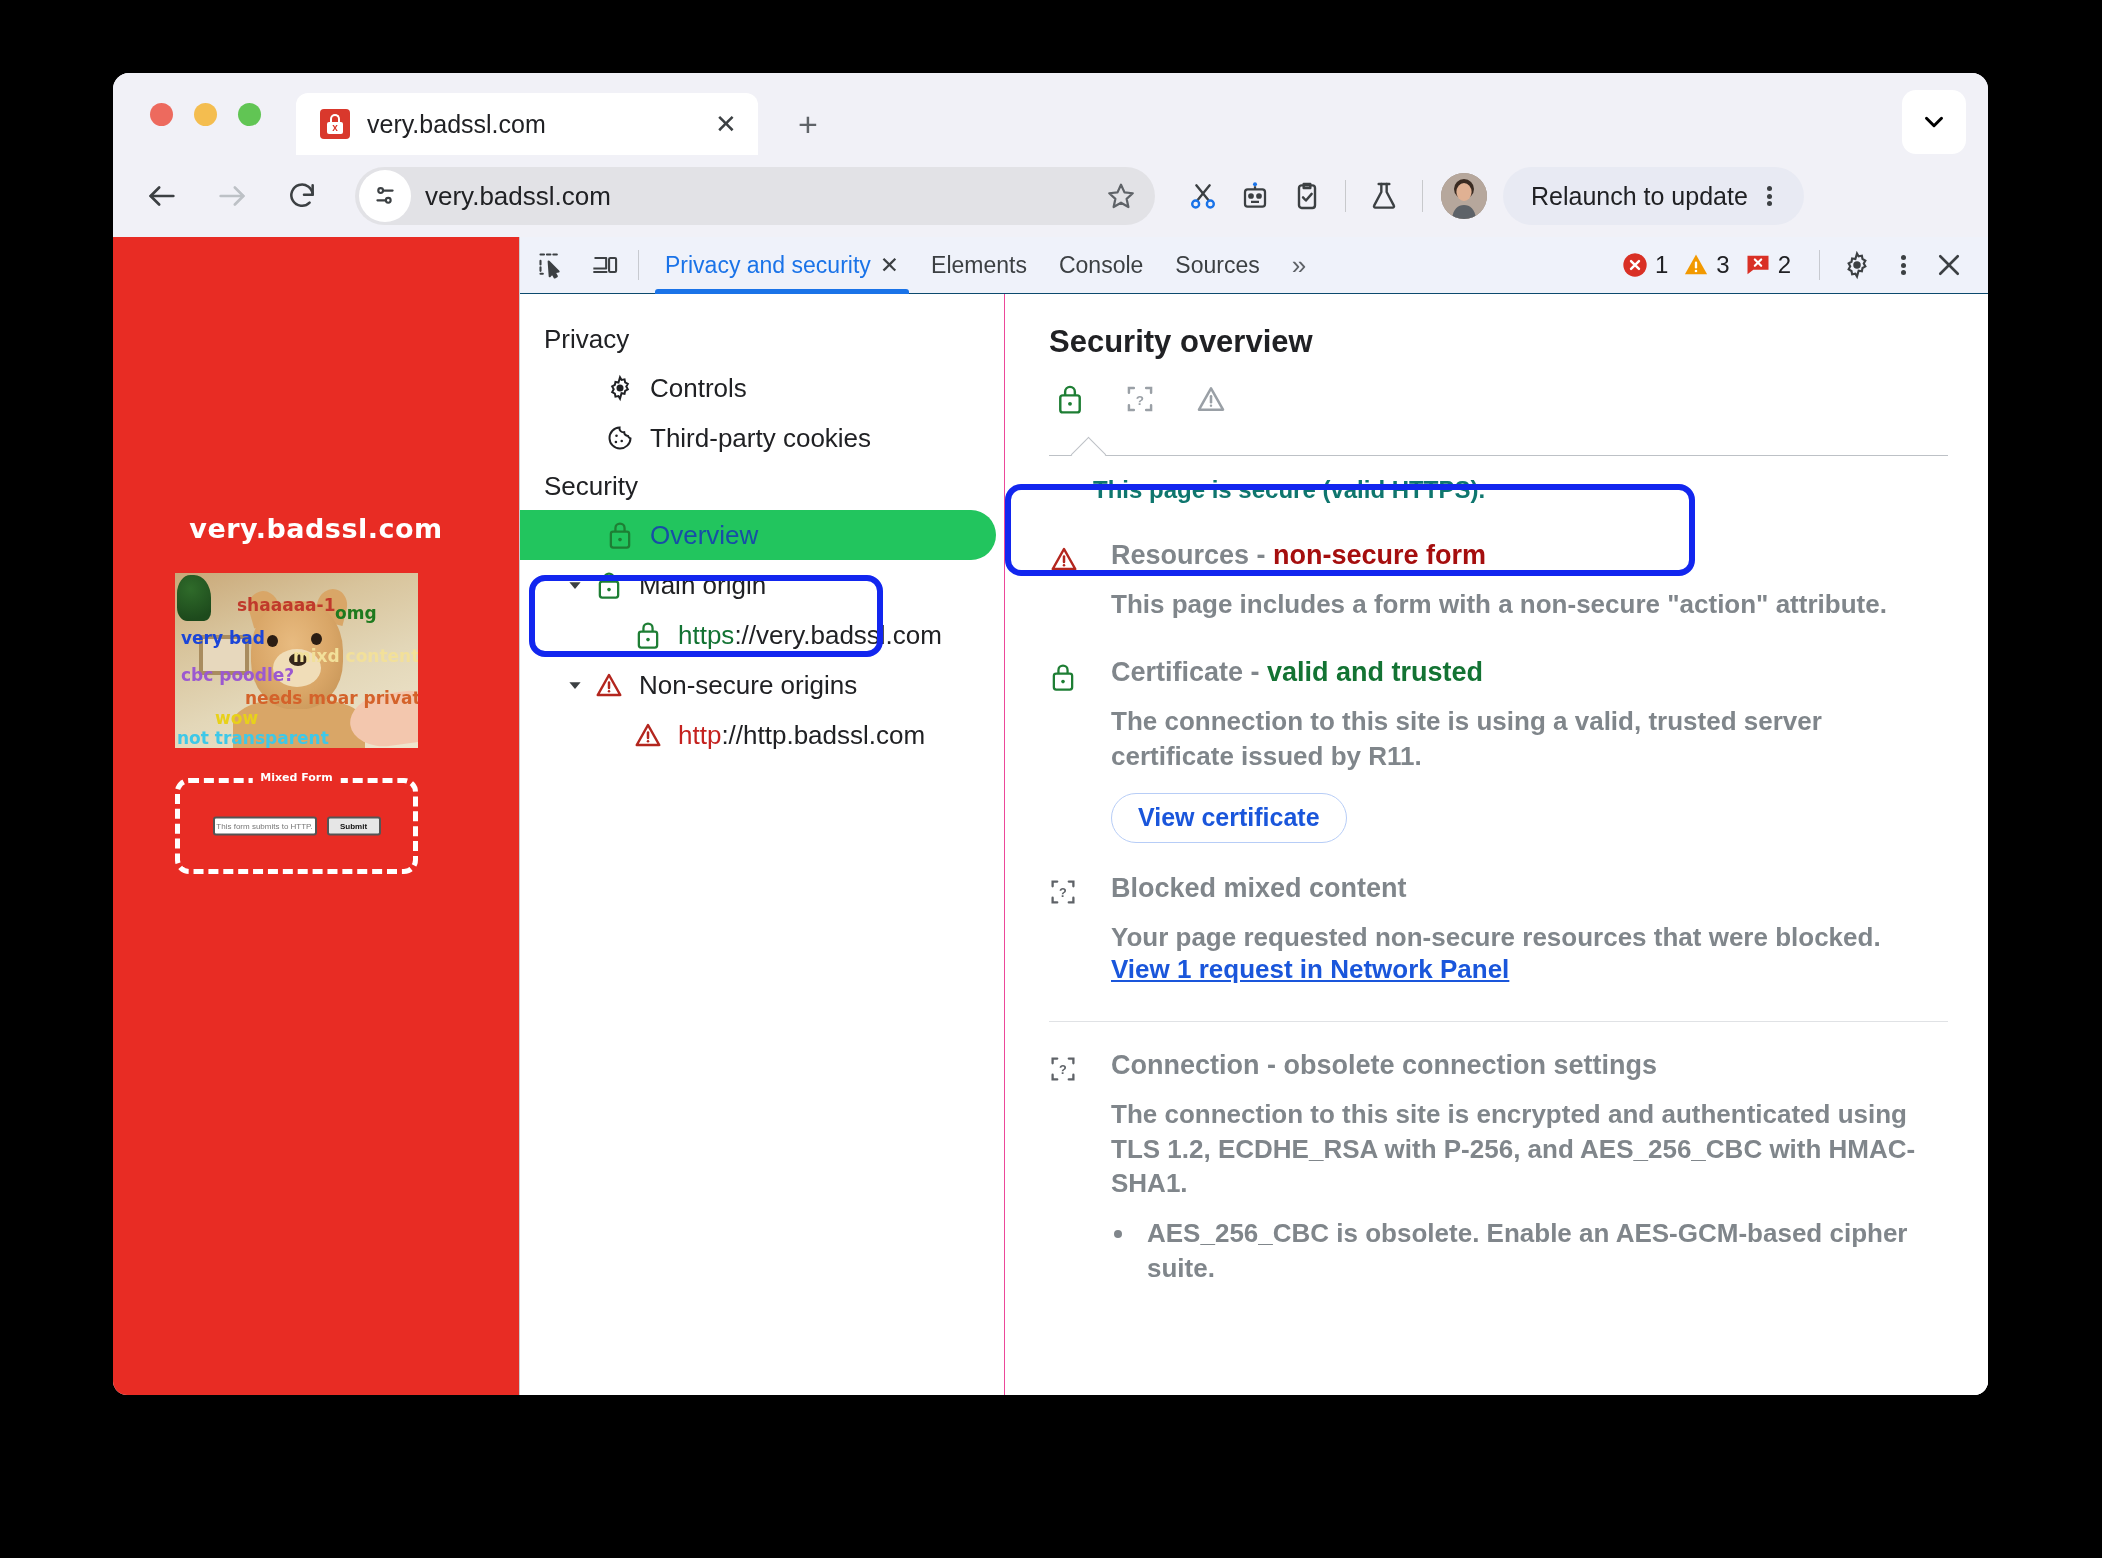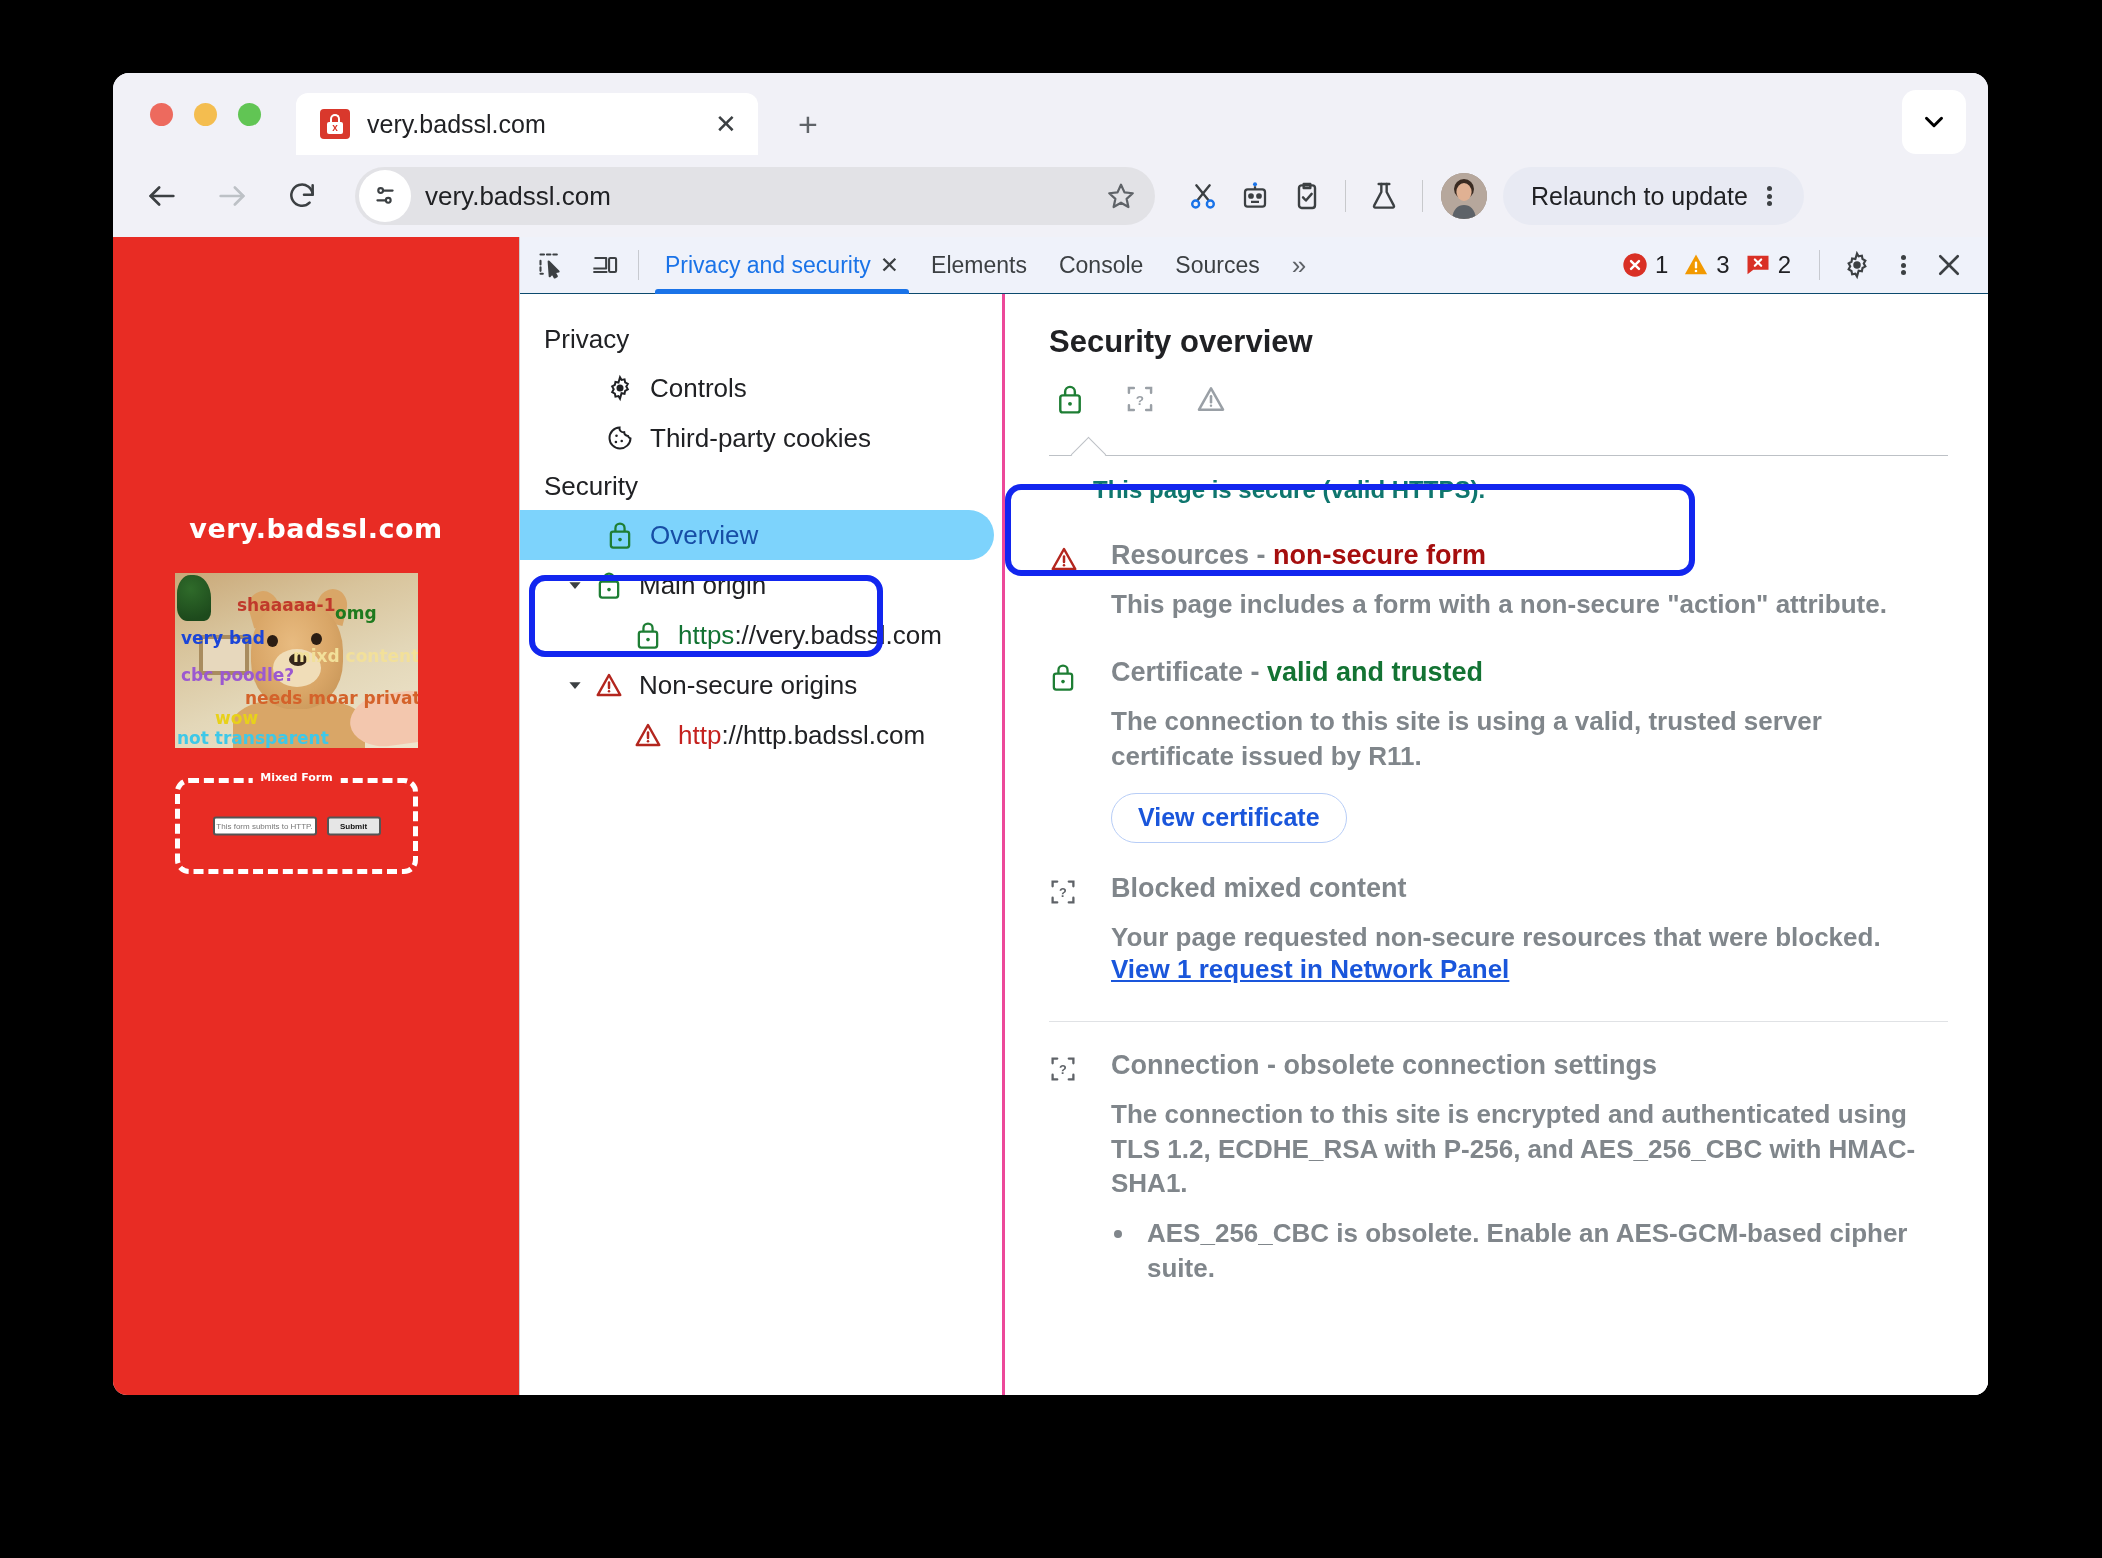--- a/index.html
+++ b/index.html
@@ -355,21 +355,21 @@
 
   #devtools-body {
     flex: 1 1 auto;
     display: flex;
     overflow: hidden;
   }
 
   
   #dt-sidebar {
     width: 485px;
-    border-right: 3px solid #ec4899;
+    border-right: 1px solid #ec4899;
     padding: 22px 0 0 0;
     position: relative;
     flex: 0 0 auto;
     background: #fff;
   }
   .dt-section-title {
     font-size: 26px; color: #202124;
     padding: 8px 0 8px 24px;
   }
   .dt-tree-item {
@@ -381,21 +381,21 @@
   .dt-tree-item .twisty {
     width: 28px; display: flex; align-items: center; justify-content: center;
     flex: 0 0 auto;
   }
   .dt-tree-item .tree-icon {
     width: 40px; display: flex; align-items: center; justify-content: center;
     flex: 0 0 auto;
   }
   .dt-tree-item .tree-label { margin-left: 10px; white-space: nowrap; }
   .dt-tree-item.selected {
-    background: #7dd3fc;
+    background: #22c55e;
     border-radius: 0 26px 26px 0;
     margin-right: 8px;
     color: #174ea6;
   }
   .indent-1 { padding-left: 52px; }
   .indent-2 { padding-left: 80px; }
 
   #annotation-origins {
     position: absolute;
     left: 9px; top: 281px;

